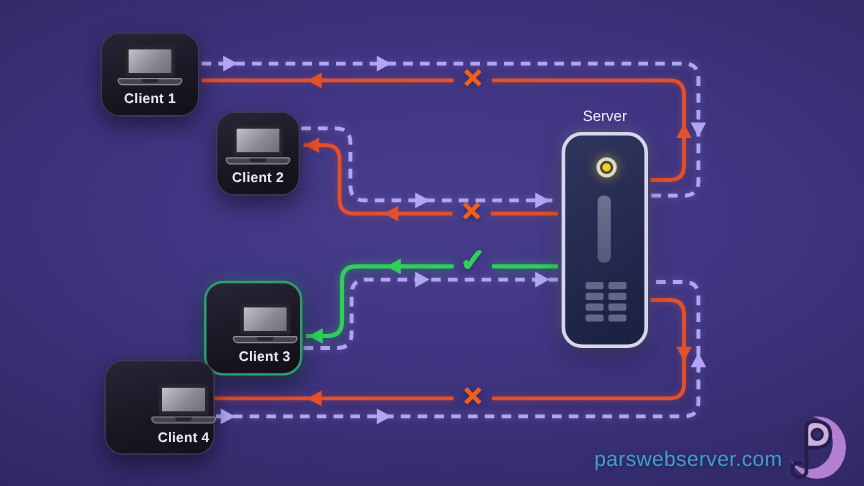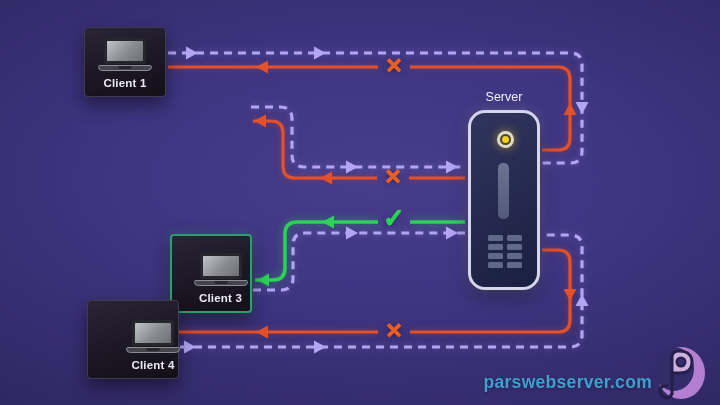--- a/index.html
+++ b/index.html
@@ -14,21 +14,21 @@
   
   .cors {
     position:absolute; left:104px; top:124px; width:38px;
     font-size:33px; font-weight:700; color:#a294ee;
     text-align:center; word-break:break-all; line-height:38.5px;
     letter-spacing:0; text-shadow:0 2px 6px rgba(20,15,50,.35);
   }
 
   
   .client {
-    position:absolute; border-radius:4px;
+    position:absolute; border-radius:16px;
     background:linear-gradient(165deg, #2a2536 0%, #1b1724 55%, #131019 100%);
     border:1.5px solid #403a4e;
     box-shadow:0 8px 18px rgba(0,0,0,.45);
     display:flex; flex-direction:column; align-items:center; justify-content:flex-end;
     padding-bottom:7px;
   }
   .client.allowed-client {
     border:2px solid #2ba06b;
     box-shadow:0 8px 18px rgba(0,0,0,.45), 0 0 12px rgba(46,204,113,.25);
     padding-left:19px;
@@ -101,21 +101,21 @@
     position:absolute; transform:translate(-50%,-54%);
     font-family:"DejaVu Sans", sans-serif; font-weight:900; line-height:1;
     text-shadow:0 1px 4px rgba(15,10,40,.55);
   }
   .mark.blocked { color:#ef5f1c; font-size:21px; -webkit-text-stroke:1.6px #ef5f1c; }
   .mark.allowed { color:#2dd158; font-size:26px; -webkit-text-stroke:1.8px #2dd158; }
 
   
   .brand {
     position:absolute; right:68px; top:372px;
-    font-size:17.5px; font-weight:700; color:#3fa0cc;
+    font-size:17.5px; font-weight:400; color:#3fa0cc;
     letter-spacing:.3px; text-shadow:0 1px 3px rgba(10,10,40,.4);
   }
   .brand-logo { position:absolute; left:648px; top:344px; }
 </style>
 </head>
 <body>
 
 <div id="scene">
 
   <svg class="wires" width="720" height="405" viewBox="0 0 720 405">
@@ -159,20 +159,27 @@
 
 
   <div class="client" id="c1">
     <div class="laptop">
       <div class="lap-screen"></div>
       <div class="lap-base"></div>
     </div>
     <div class="client-label">Client 1</div>
   </div>
 
+  <div class="client" id="c2">
+    <div class="laptop">
+      <div class="lap-screen"></div>
+      <div class="lap-base"></div>
+    </div>
+    <div class="client-label">Client 2</div>
+  </div>
 
   <div class="client allowed-client" id="c3">
     <div class="laptop">
       <div class="lap-screen"></div>
       <div class="lap-base"></div>
     </div>
     <div class="client-label">Client 3</div>
   </div>
 
   <div class="client" id="c4">

